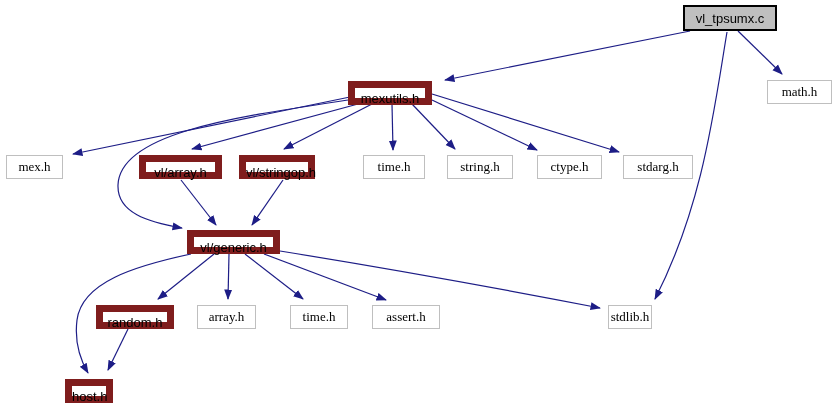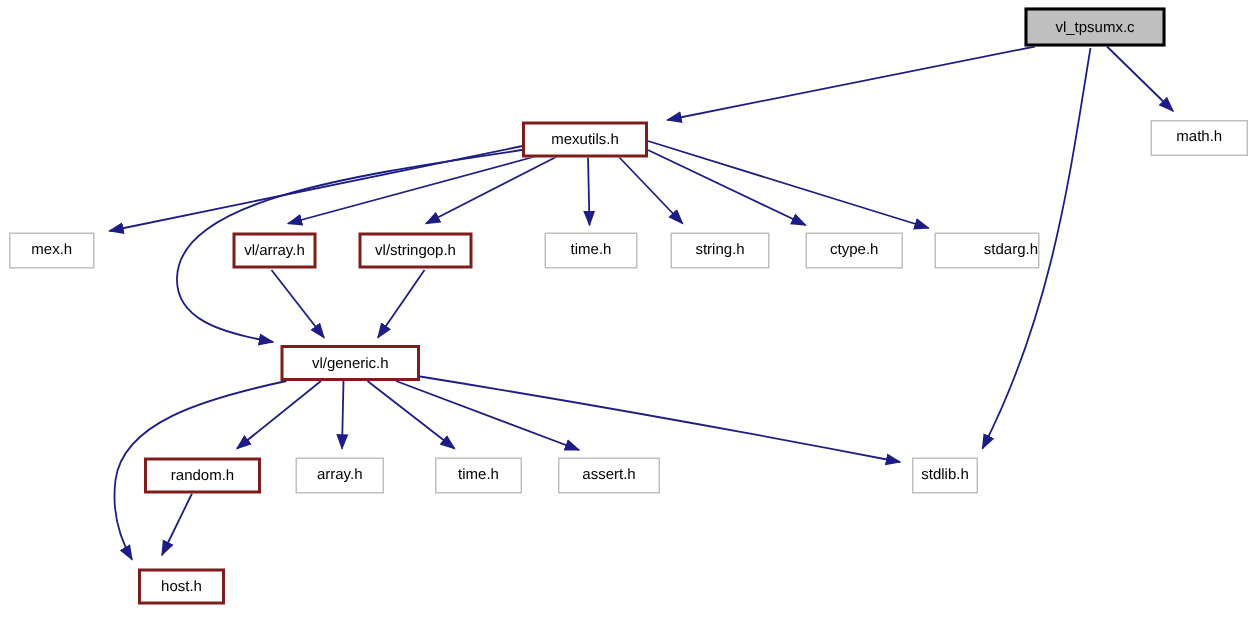--- a/index.html
+++ b/index.html
@@ -11,27 +11,27 @@
     overflow:hidden;
   }
   #edges{position:absolute;left:0;top:0;width:835px;height:411px;}
   .edge{fill:none;stroke:#1d1d86;stroke-width:1.2;}
   .node{
     position:absolute;
     box-sizing:border-box;
     height:24px;
     background:#ffffff;
     color:#000000;
-    font-size:10px;
+    font-size:13px;
     line-height:22px;
     text-align:center;
     white-space:nowrap;
   }
-  .node.ext{border:1px solid #bfbfbf;}
-  .node.doc{border:2px solid #7f1d1d;}
+  .node.ext{border:1px solid #bfbfbf;font-family:Liberation Serif, serif;}
+  .node.doc{border:7px solid #7f1d1d;}
   .node.main{
     border:2px solid #000000;
     background:#bfbfbf;
     height:26px;
     line-height:23px;
   }
 </style>
 </head>
 <body>
 
@@ -62,27 +62,27 @@
     <path class="edge" marker-end="url(#arrow)" d="M264,254 L386,300"></path>
     <path class="edge" marker-end="url(#arrow)" d="M280,251 Q435,276 600,308"></path>
     <path class="edge" marker-end="url(#arrow)" d="M191,254 C135,266 82,282 77,320 C74,344 81,361 88,373"></path>
     <path class="edge" marker-end="url(#arrow)" d="M128,329 L108,370"></path>
   </svg>
 
   <div class="node main" style="left:683px;top:5px;width:94px;">vl_tpsumx.c</div>
   <div class="node ext" style="left:767px;top:80px;width:65px;">math.h</div>
   <div class="node doc" style="left:348px;top:81px;width:84px;">mexutils.h</div>
   <div class="node ext" style="left:6px;top:155px;width:57px;">mex.h</div>
-  <div class="node doc" style="left:139px;top:155px;width:56px;margin-left:16px;">vl/array.h</div>
+  <div class="node doc" style="left:139px;top:155px;width:83px;">vl/array.h</div>
   <div class="node doc" style="left:239px;top:155px;width:76px;">vl/stringop.h</div>
   <div class="node ext" style="left:363px;top:155px;width:62px;">time.h</div>
   <div class="node ext" style="left:447px;top:155px;width:66px;">string.h</div>
   <div class="node ext" style="left:537px;top:155px;width:65px;">ctype.h</div>
-  <div class="node ext" style="left:623px;top:155px;width:70px;text-align:right;">stdarg.h</div>
+  <div class="node ext" style="left:623px;top:155px;width:70px;">stdarg.h</div>
   <div class="node doc" style="left:187px;top:230px;width:93px;">vl/generic.h</div>
   <div class="node doc" style="left:96px;top:305px;width:78px;">random.h</div>
   <div class="node ext" style="left:197px;top:305px;width:59px;">array.h</div>
   <div class="node ext" style="left:290px;top:305px;width:58px;">time.h</div>
   <div class="node ext" style="left:372px;top:305px;width:68px;">assert.h</div>
   <div class="node ext" style="left:608px;top:305px;width:44px;">stdlib.h</div>
-  <div class="node doc" style="left:65px;top:379px;width:58px;margin-left:27px;">host.h</div>
+  <div class="node doc" style="left:65px;top:379px;width:48px;">host.h</div>
 
 </div>
 
 </body></html>

